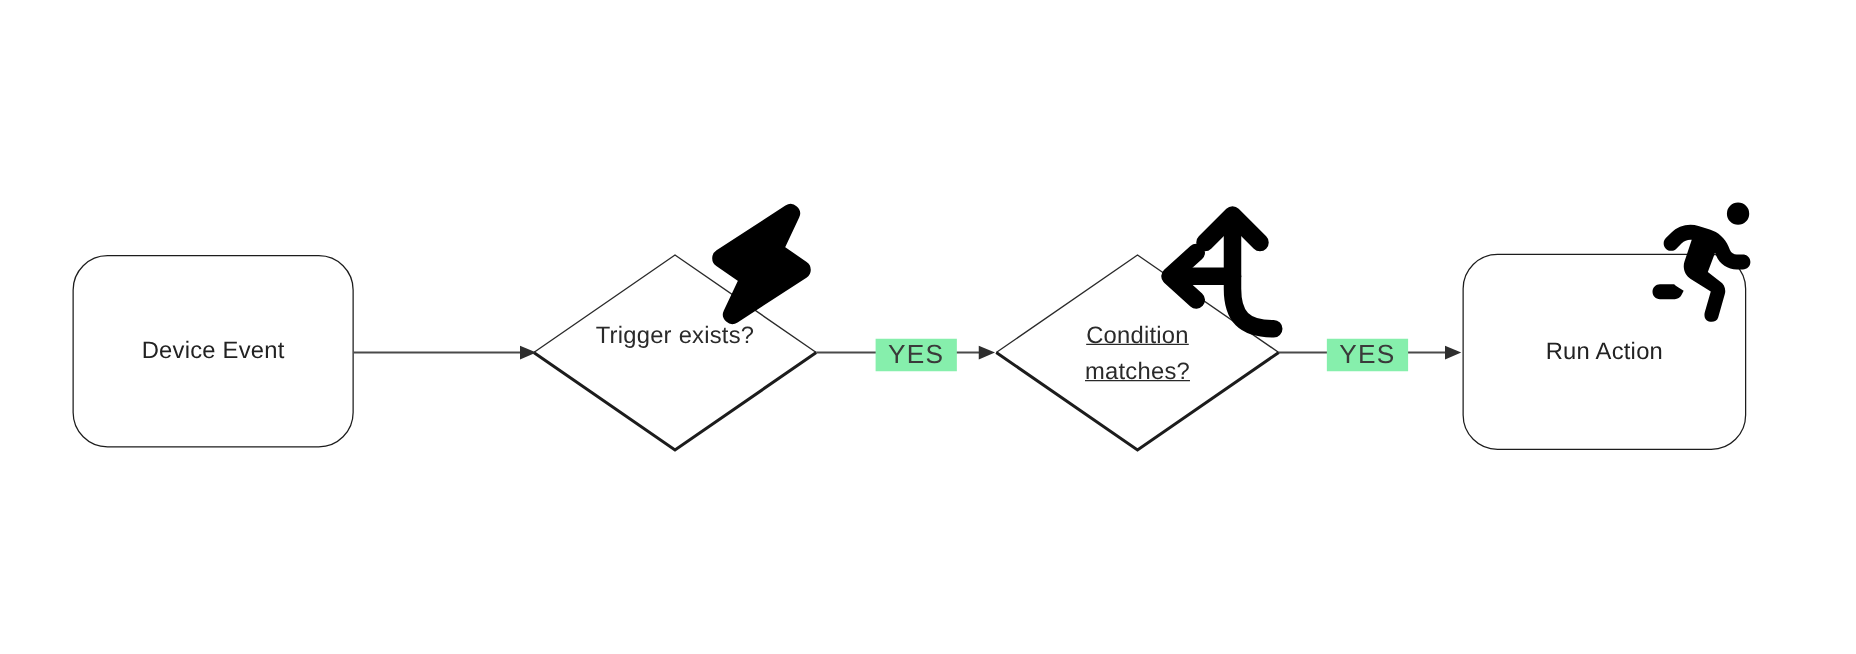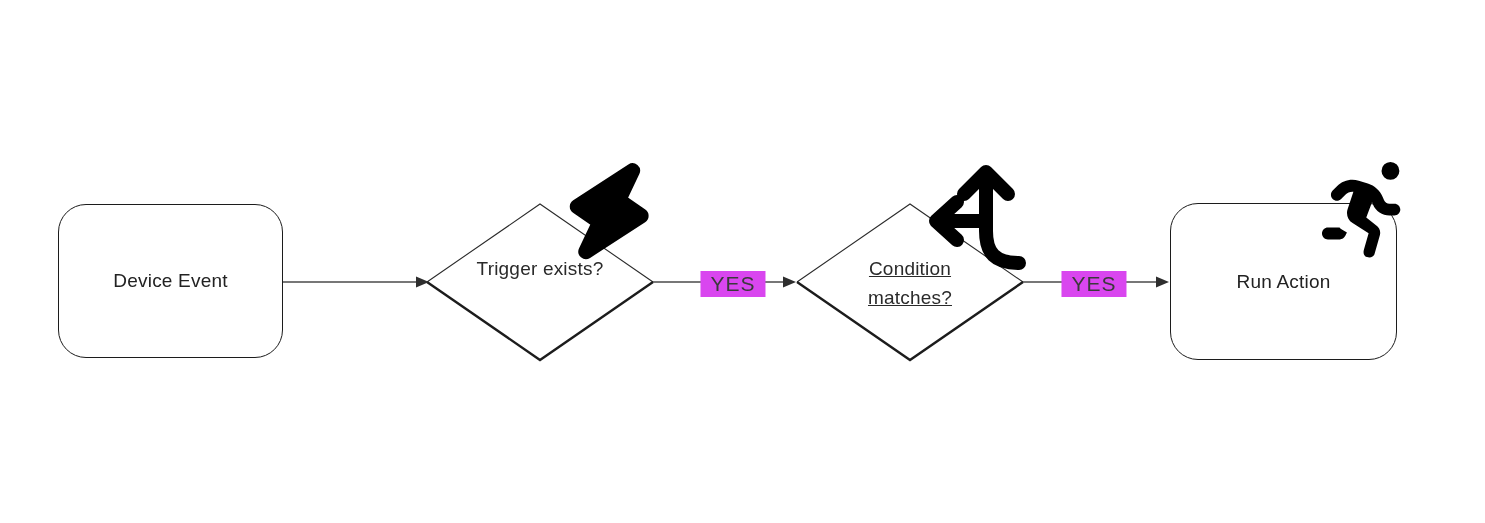--- a/index.html
+++ b/index.html
@@ -43,21 +43,21 @@
     line-height: 29px;
     color: #2a2a2a;
     letter-spacing: 0.2px;
     z-index: 3;
   }
   #l-trigger   { left: 475px; top: 254px; }
   #l-condition { left: 845px; top: 254px; text-decoration: underline; }
   .edge-label {
     position: absolute;
     transform: translate(-50%, -50%);
-    background: #d946ef;
+    background: #86efac;
     padding: 1px 10px;
     font-size: 21px;
     letter-spacing: 1px;
     color: #3a3a3a;
     z-index: 3;
   }
   #yes1 { left: 733px; top: 284px; }
   #yes2 { left: 1094px; top: 284px; }
 </style>
 </head>

